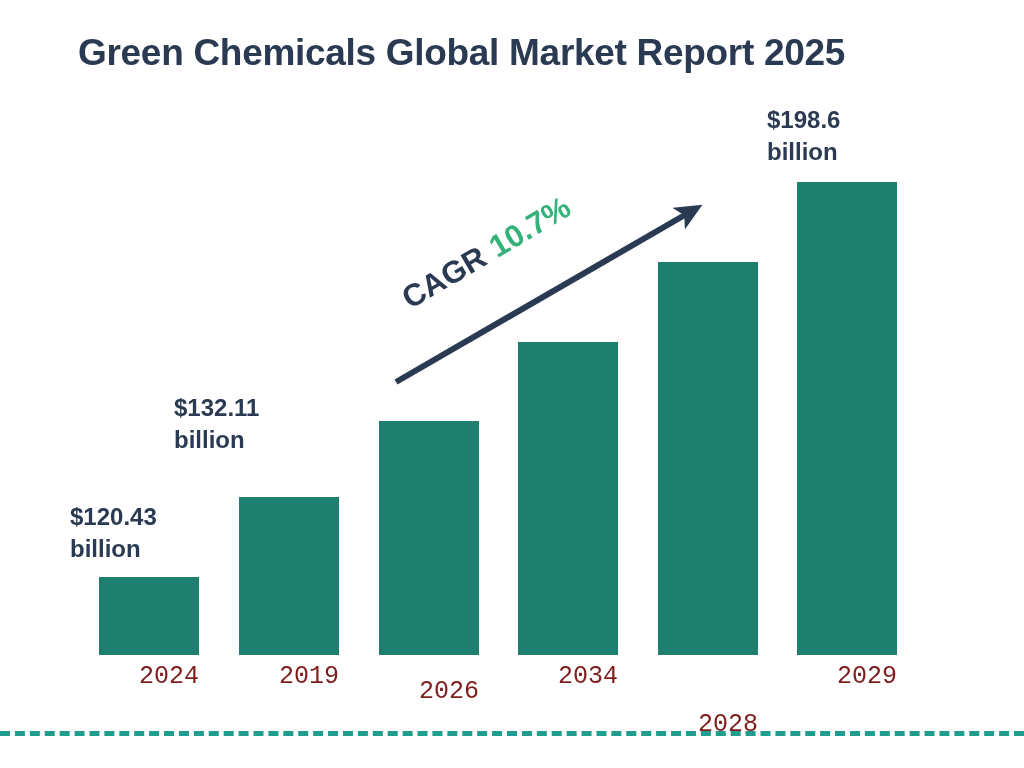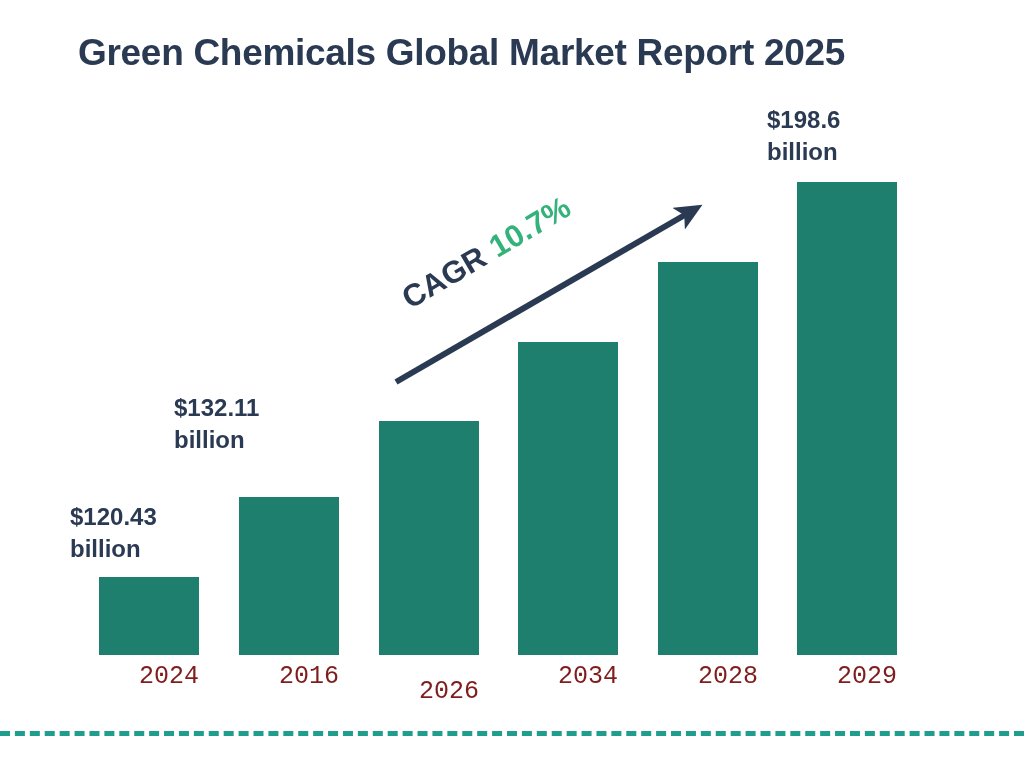--- a/index.html
+++ b/index.html
@@ -129,24 +129,24 @@
   <div class="plot">
 
     <div class="bar" style="left:99px;  top:577px; height:78px;"></div>
     <div class="bar" style="left:239px; top:497px; height:158px;"></div>
     <div class="bar" style="left:379px; top:421px; height:234px;"></div>
     <div class="bar" style="left:518px; top:342px; height:313px;"></div>
     <div class="bar" style="left:658px; top:262px; height:393px;"></div>
     <div class="bar" style="left:797px; top:182px; height:473px;"></div>
 
     <div class="xtick" style="left:99px;">2024</div>
-    <div class="xtick" style="left:239px;">2016</div>
+    <div class="xtick" style="left:239px;">2019</div>
     <div class="xtick" style="left:379px;margin-top:15px;">2026</div>
     <div class="xtick" style="left:518px;">2034</div>
-    <div class="xtick" style="left:658px;">2028</div>
+    <div class="xtick" style="left:658px;margin-top:48px;">2028</div>
     <div class="xtick" style="left:797px;">2029</div>
   </div>
 
   <div class="callout" id="callout-2024">
     <span class="amt">$120.43</span>
     <span class="unit">billion</span>
   </div>
 
   <div class="callout" id="callout-2025">
     <span class="amt">$132.11</span>

